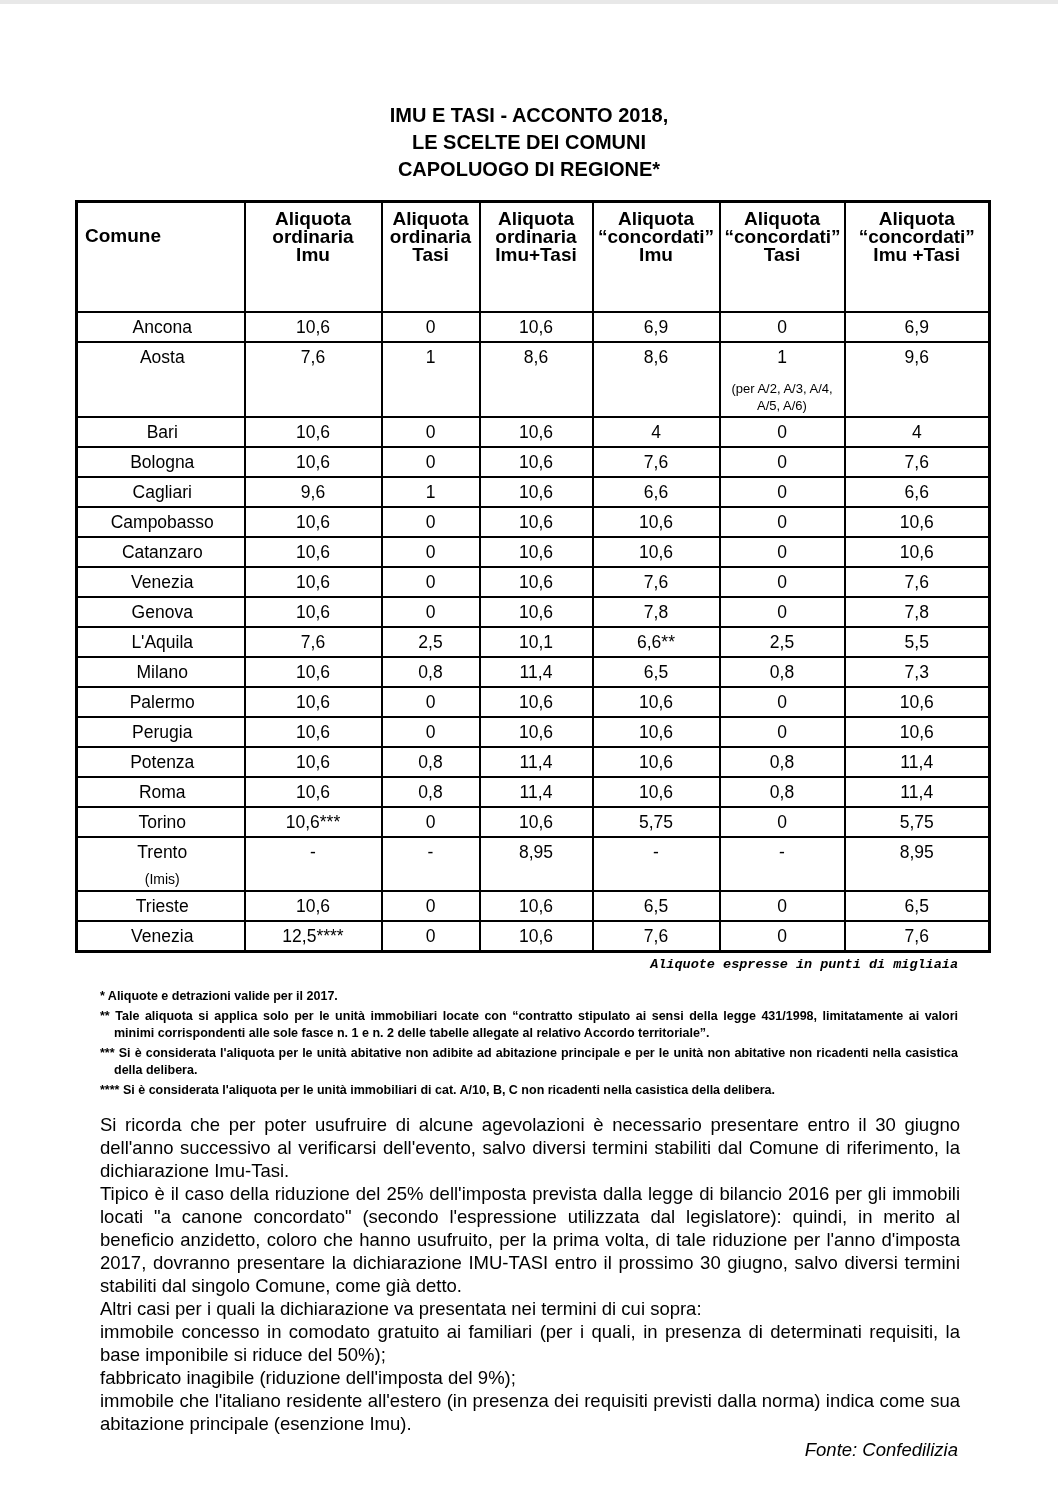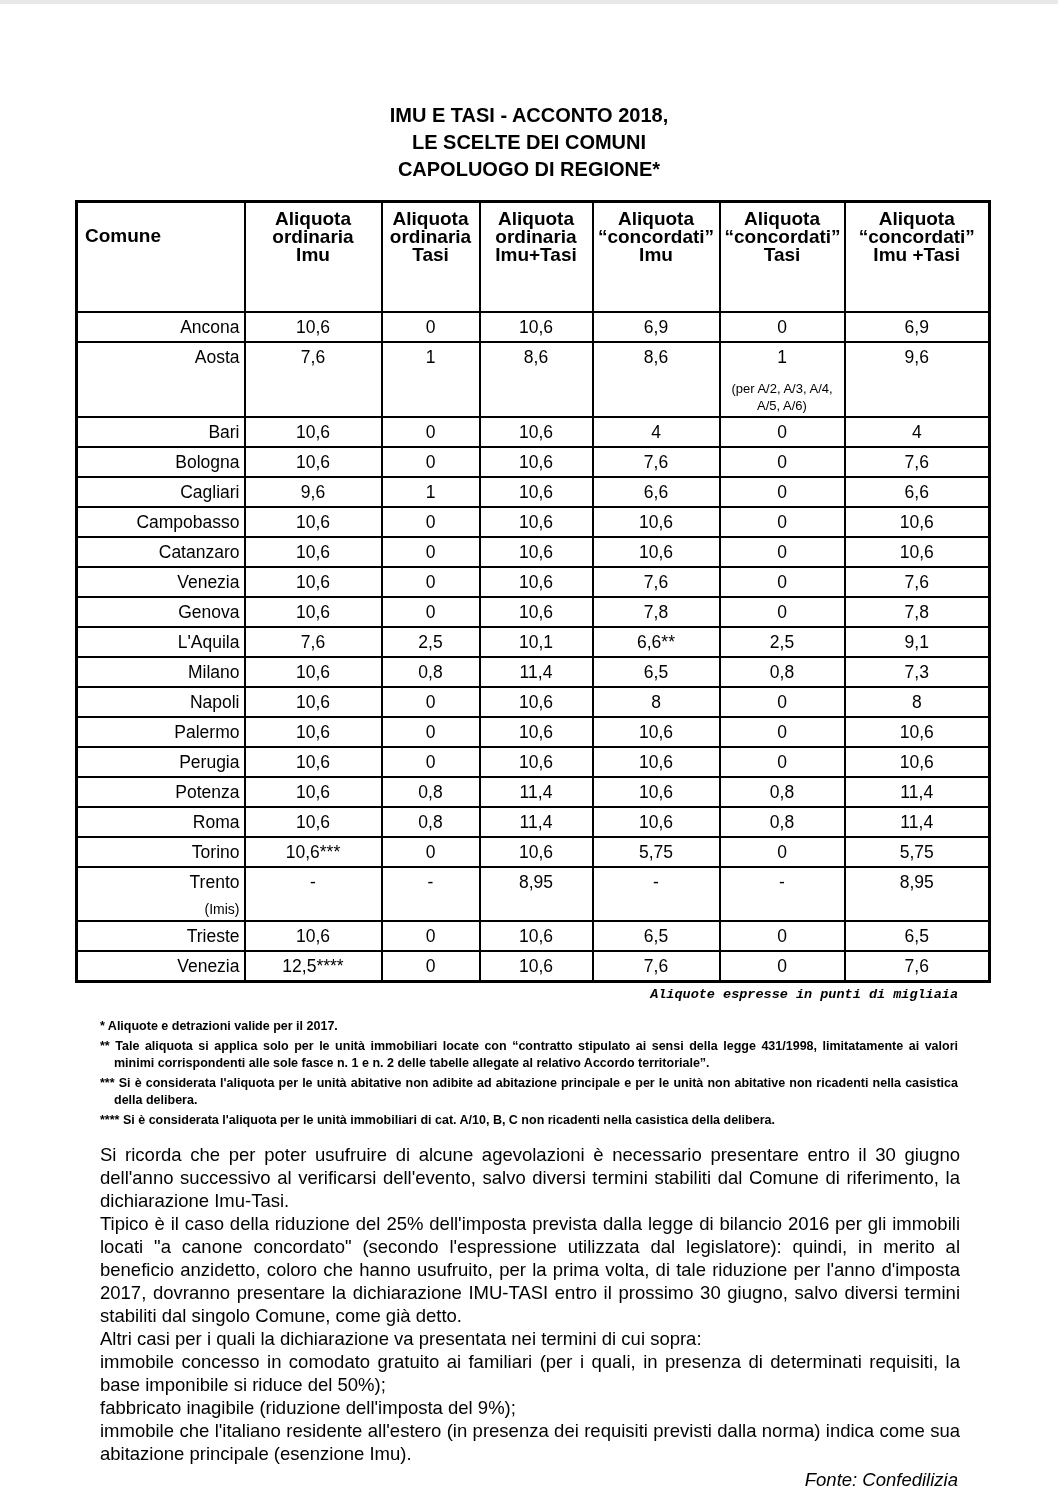--- a/index.html
+++ b/index.html
@@ -45,21 +45,21 @@
     text-align: left;
     padding-left: 7px;
     padding-top: 24px;
   }
   table.rates td {
     font-size: 17.5px;
     line-height: 24px;
     text-align: center;
   }
   table.rates td.comune-cell {
-    text-align: right;
+    text-align: center;
     padding-left: 7px;
   }
   .hline { display: block; }
   .comune-sub { display: block; font-size: 14px; line-height: 17px; margin-top: 7px; }
   .value-sub { display: block; font-size: 13px; line-height: 17px; margin-top: 11px; }
   .table-caption {
     width: 883px;
     margin-left: 75px;
     text-align: right;
     font-size: 13.5px;
@@ -237,39 +237,30 @@
             <td><span>0</span></td>
             <td><span>7,8</span></td>
           </tr>
           <tr>
             <td class="comune-cell"><span>L'Aquila</span></td>
             <td><span>7,6</span></td>
             <td><span>2,5</span></td>
             <td><span>10,1</span></td>
             <td><span>6,6**</span></td>
             <td><span>2,5</span></td>
-            <td><span>9,1</span></td>
+            <td><span>5,5</span></td>
           </tr>
           <tr>
             <td class="comune-cell"><span>Milano</span></td>
             <td><span>10,6</span></td>
             <td><span>0,8</span></td>
             <td><span>11,4</span></td>
             <td><span>6,5</span></td>
             <td><span>0,8</span></td>
             <td><span>7,3</span></td>
-          </tr>
-          <tr>
-            <td class="comune-cell"><span>Napoli</span></td>
-            <td><span>10,6</span></td>
-            <td><span>0</span></td>
-            <td><span>10,6</span></td>
-            <td><span>8</span></td>
-            <td><span>0</span></td>
-            <td><span>8</span></td>
           </tr>
           <tr>
             <td class="comune-cell"><span>Palermo</span></td>
             <td><span>10,6</span></td>
             <td><span>0</span></td>
             <td><span>10,6</span></td>
             <td><span>10,6</span></td>
             <td><span>0</span></td>
             <td><span>10,6</span></td>
           </tr>

